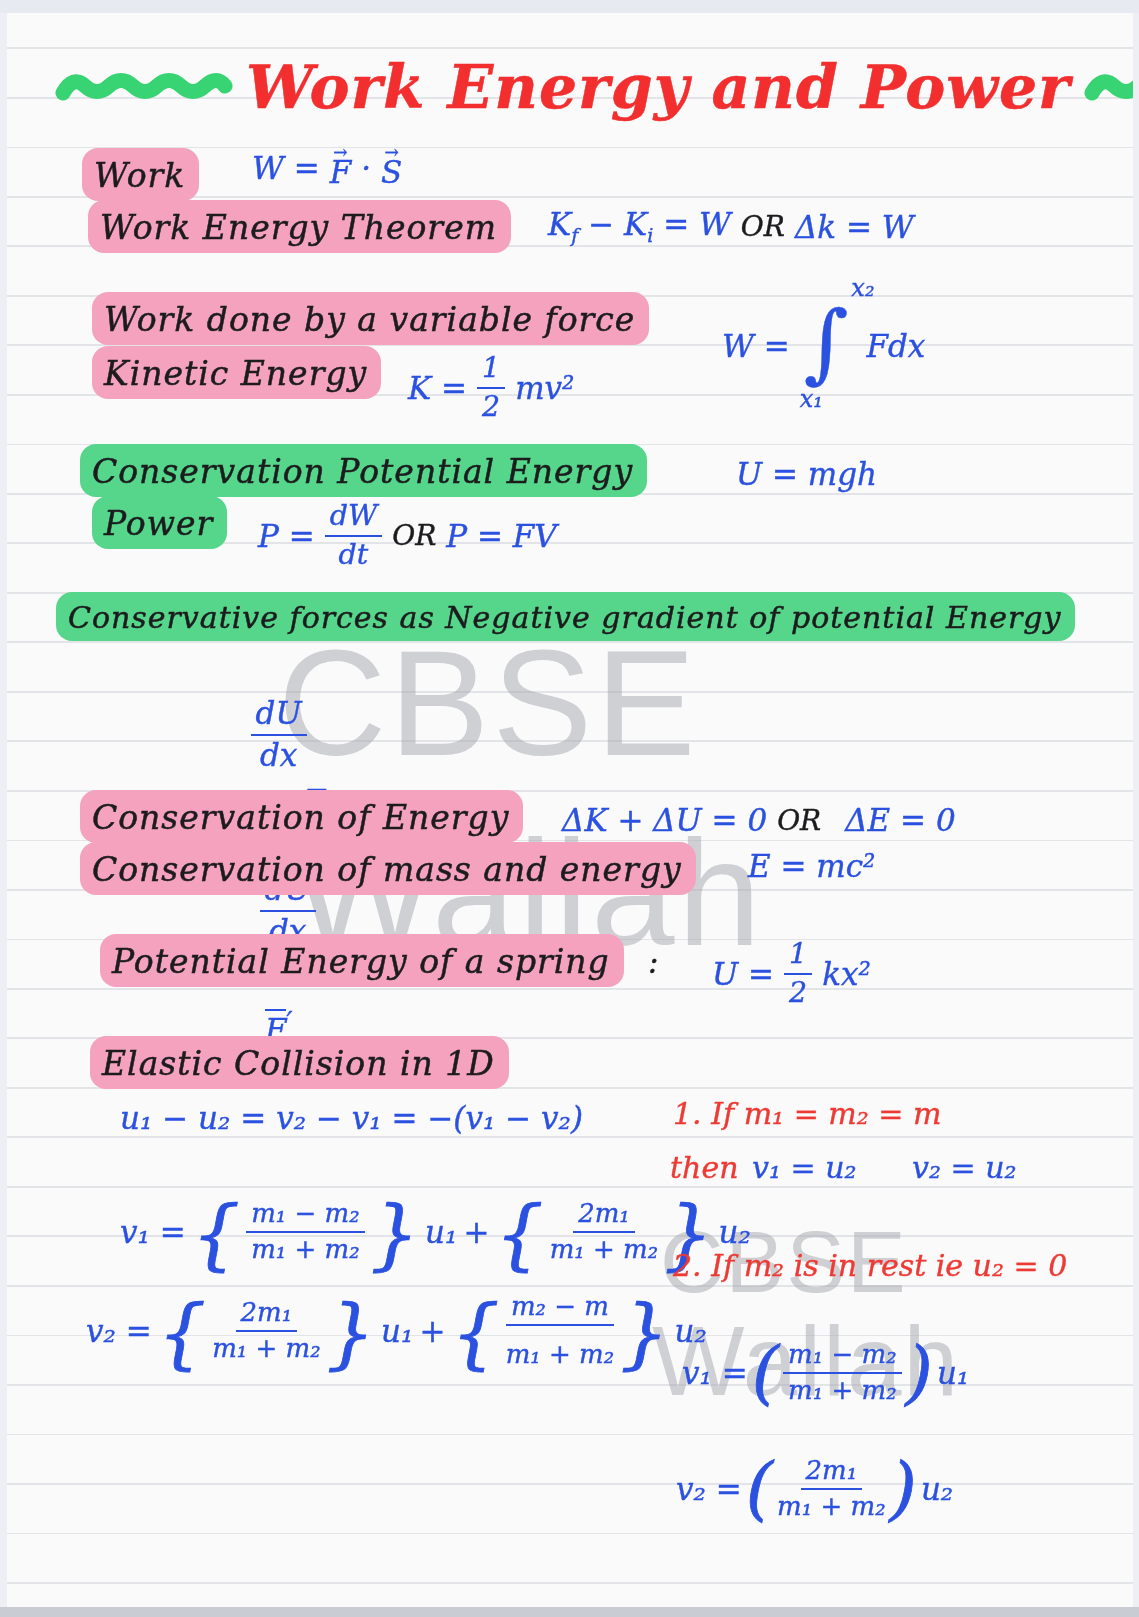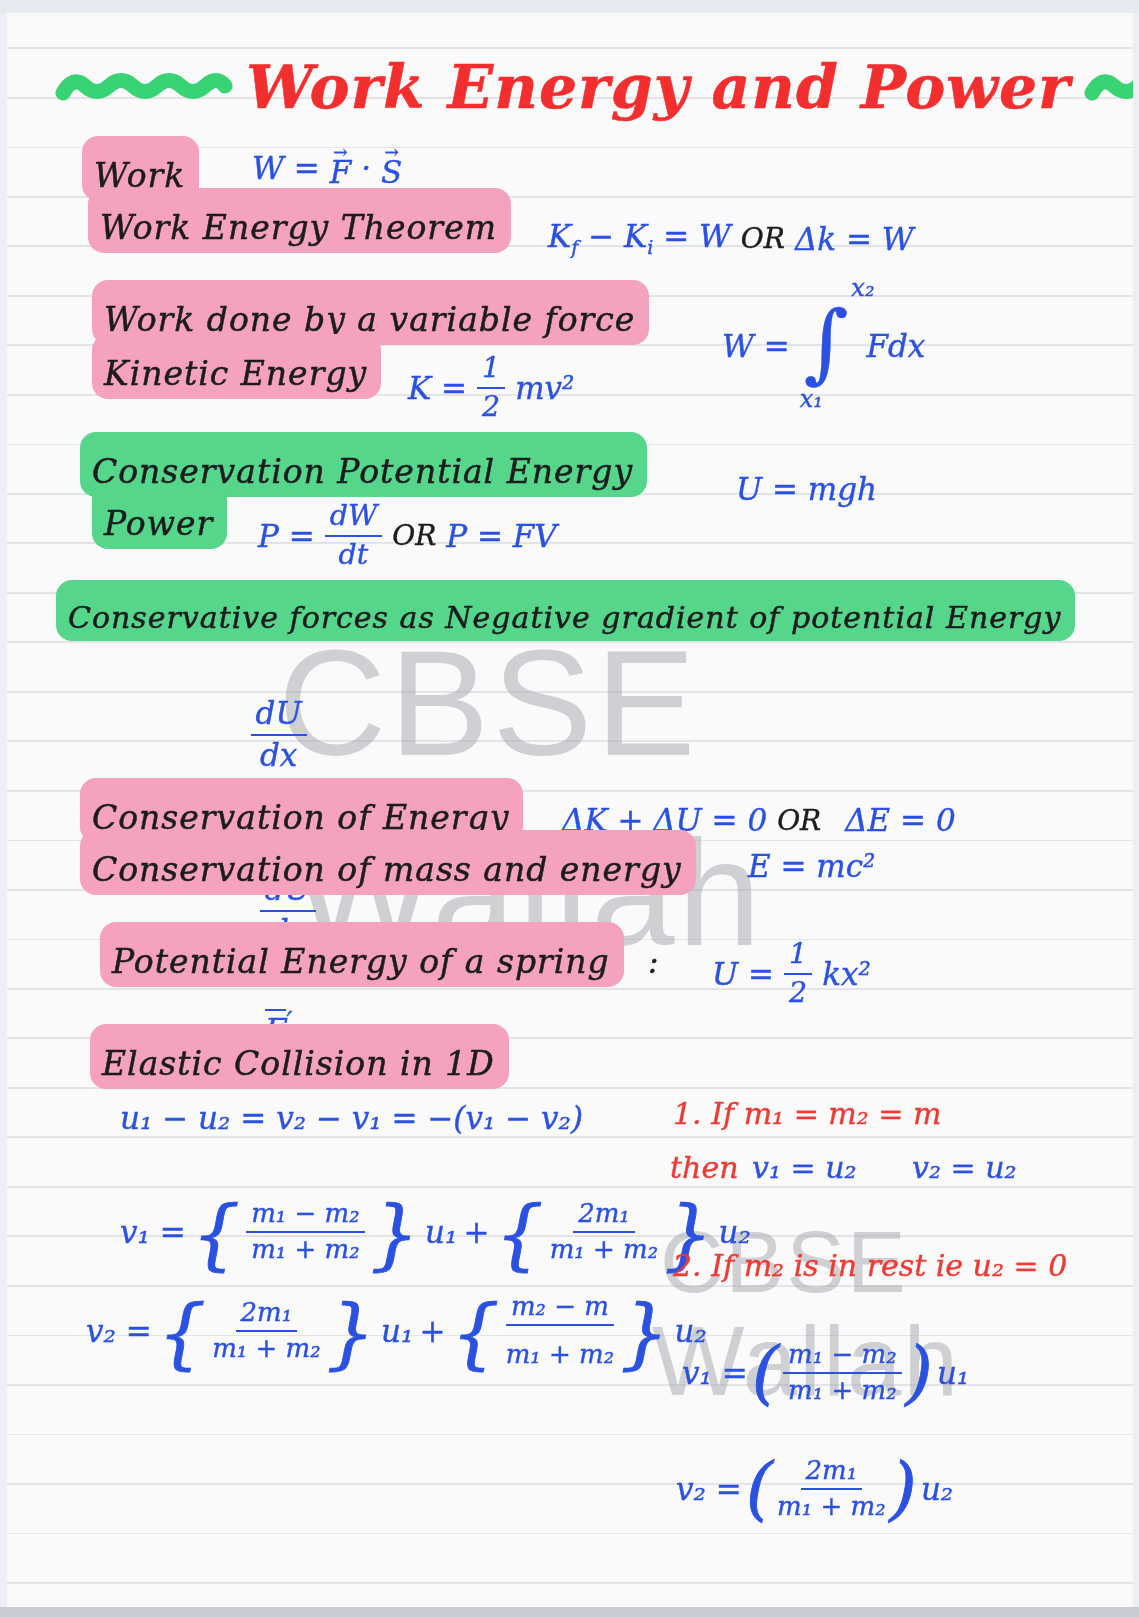--- a/index.html
+++ b/index.html
@@ -13,21 +13,21 @@
   .edge-top{left:0;top:0;width:1139px;height:13px;background:#e8eaf1;}
   .edge-left{left:0;top:13px;width:7px;height:1604px;background:#edeff5;}
   .edge-right{right:0;top:13px;width:6px;height:1604px;background:#edeff5;}
   .edge-bottom{left:0;top:1607px;width:1139px;height:10px;background:#caccd3;}
 
   .abs{position:absolute;}
   .wm{position:absolute;z-index:0;font-family:"Liberation Sans", sans-serif;
       color:rgba(164,166,172,0.5);line-height:1;letter-spacing:3px;white-space:nowrap;}
   .row{z-index:2;white-space:nowrap;}
 
-  .hl{border-radius:16px;padding:20px 14px 6px 12px;box-decoration-break:clone;}
+  .hl{border-radius:16px;padding:8px 14px 6px 12px;box-decoration-break:clone;}
   .hl-pink{background:#f5a2bf;}
   .hl-green{background:#56d68b;}
   .label{font-style:italic;color:#1c1c1e;font-size:33px;letter-spacing:1px;
          -webkit-text-stroke:0.5px #1c1c1e;}
   .small-label{font-size:30px;}
 
   .title-row{display:flex;align-items:center;gap:12px;}
   .title{font-style:italic;font-weight:bold;color:#f22e2e;font-size:60px;
          letter-spacing:1px;-webkit-text-stroke:0.5px #f22e2e;white-space:nowrap;}
 
@@ -96,21 +96,21 @@
     <span>·</span>
     <span class="vec">
       <i class="arr">→</i>
       <span>S</span>
     </span>
   </div>
 
   <div class="abs row" style="left:88px;top:208px;">
     <span class="hl hl-pink label">Work Energy Theorem</span>
   </div>
-  <div class="abs row eq" style="left:548px;top:218px;">
+  <div class="abs row eq" style="left:548px;top:206px;">
     <span class="b">K<sub>f</sub> − K<sub>i</sub> = W</span>
     <span class="or">OR</span>
     <span class="b">Δk = W</span>
   </div>
 
   <div class="abs row" style="left:92px;top:300px;">
     <span class="hl hl-pink label">Work done by a variable force</span>
   </div>
   <div class="abs row eq b" style="left:722px;top:288px;">
     <span>W =</span>
@@ -130,21 +130,21 @@
     <span class="frac">
       <span class="num">1</span>
       <span class="den">2</span>
     </span>
     <span>mv²</span>
   </div>
 
   <div class="abs row" style="left:80px;top:452px;">
     <span class="hl hl-green label">Conservation Potential Energy</span>
   </div>
-  <div class="abs row eq b" style="left:736px;top:471px;">
+  <div class="abs row eq b" style="left:736px;top:456px;">
     <span>U = mgh</span>
   </div>
 
   <div class="abs row" style="left:92px;top:504px;">
     <span class="hl hl-green label">Power</span>
   </div>
   <div class="abs row eq" style="left:258px;top:500px;">
     <span class="b">P =</span>
     <span class="frac b">
       <span class="num">dW</span>

